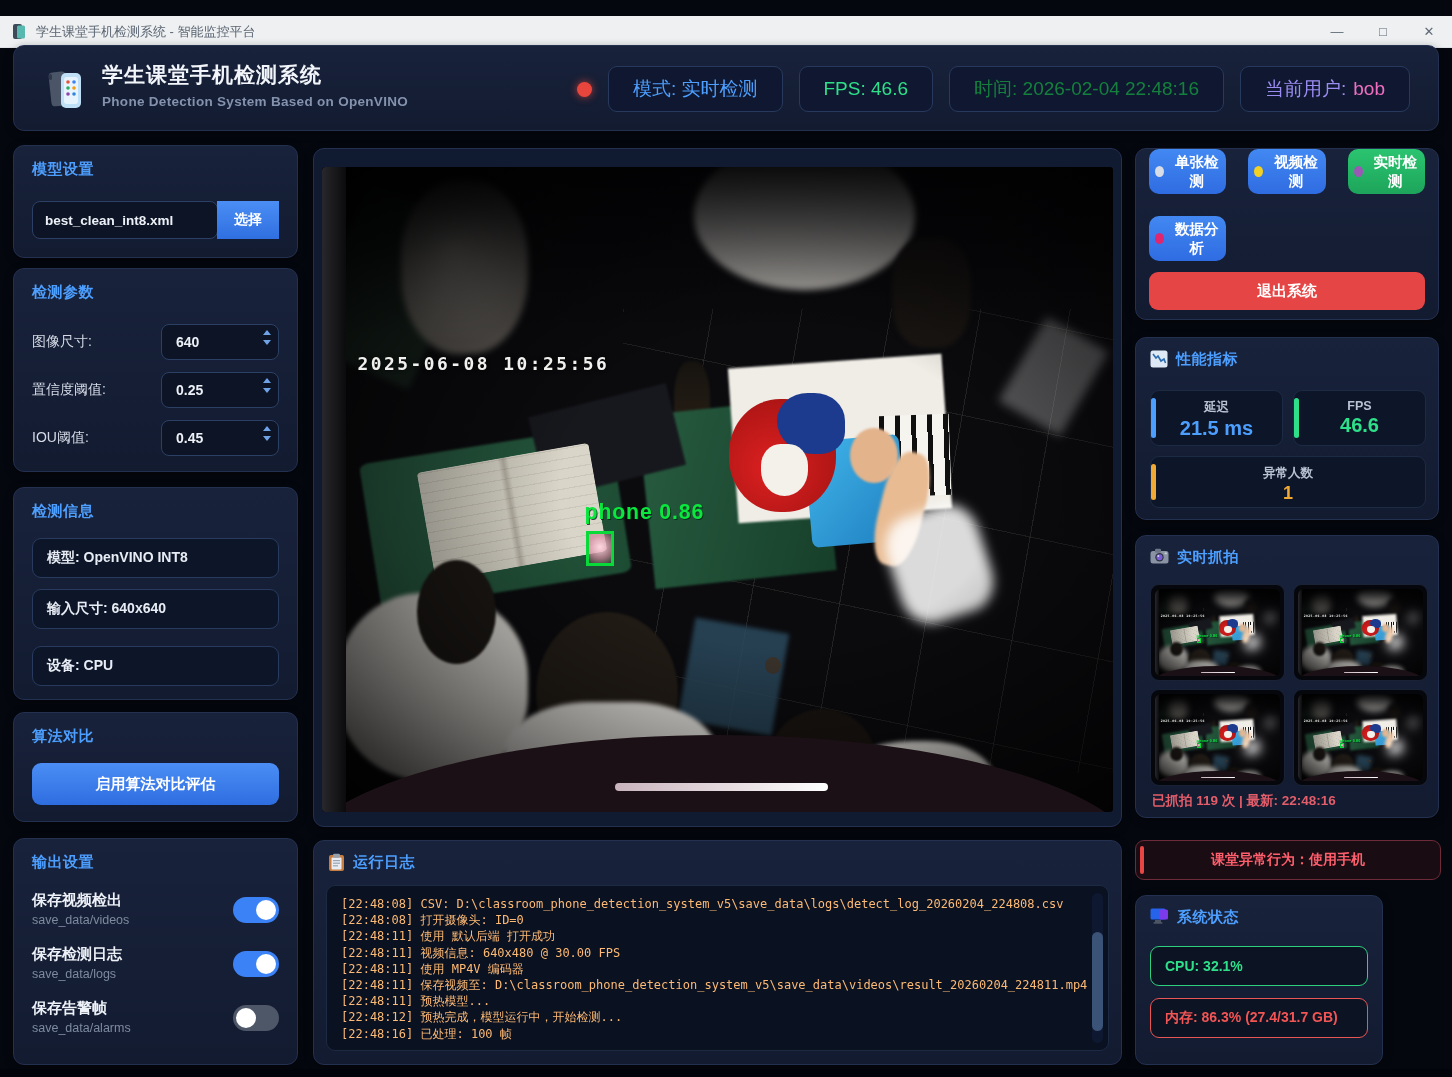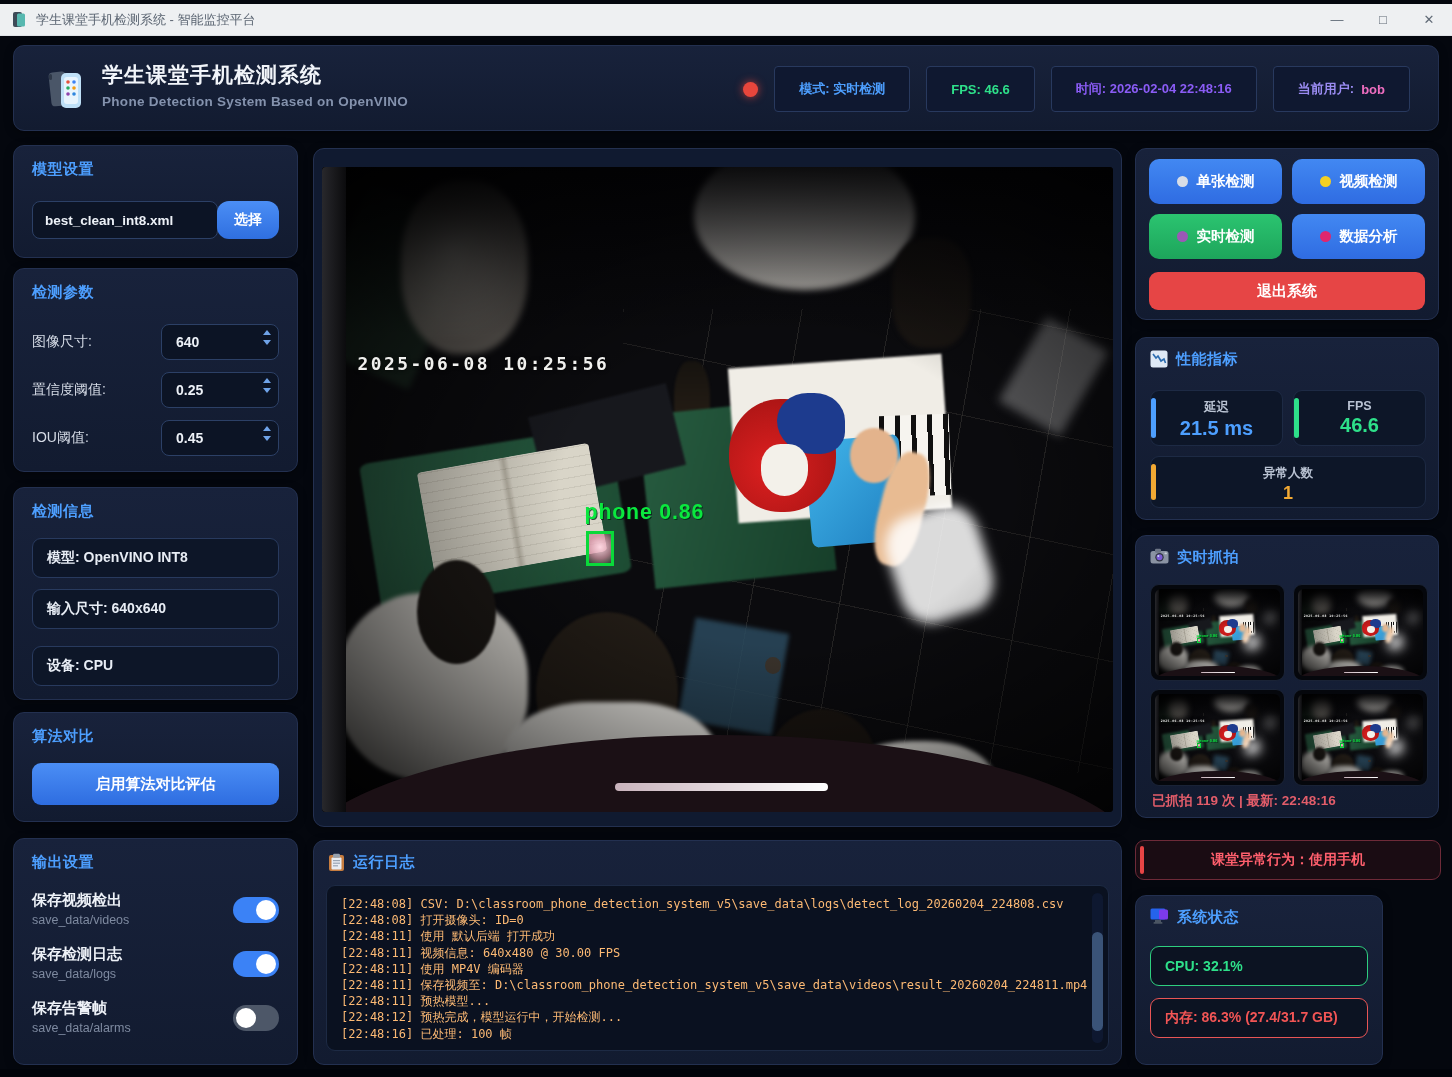--- a/index.html
+++ b/index.html
@@ -1,48 +1,48 @@
 <!DOCTYPE html>
 <html><head>
 <meta charset="utf-8">
 <style>
   html,body{margin:0;padding:0}
   body{width:1452px;height:1077px;background:#04070e;font-family:"Liberation Sans",sans-serif;position:relative;overflow:hidden}
   .abs{position:absolute}
   
-  #titlebar{position:absolute;left:0;top:4px;width:1452px;height:32px;background:#eef0f2;display:flex;align-items:center;box-sizing:border-box;padding-left:12px;border-bottom:1px solid #dfe2e6}
+  #titlebar{position:absolute;left:0;top:16px;width:1452px;height:32px;background:#eef0f2;display:flex;align-items:center;box-sizing:border-box;padding-left:12px;border-bottom:1px solid #dfe2e6}
   .tb-title{font-size:13px;color:#5b6572;margin-left:9px}
   .tb-controls{margin-left:auto;display:flex;height:32px}
   .tb-btn{width:46px;height:32px;display:flex;align-items:center;justify-content:center;color:#606a76;font-size:13px}
   
   .panel{position:absolute;background:linear-gradient(180deg,#18223b 0%,#121b30 100%);border:1px solid #233050;border-radius:11px;box-sizing:border-box;box-shadow:0 2px 8px rgba(0,0,0,.35)}
   .ptitle{position:absolute;left:18px;top:14px;font-size:15px;font-weight:bold;color:#4d9fff;letter-spacing:.5px}
   .ptitle-row{position:absolute;left:14px;top:12px;display:flex;align-items:flex-start;gap:8px;font-size:15px;font-weight:bold;color:#4d9fff;letter-spacing:.5px}
   
   #header{left:13px;top:45px;width:1426px;height:86px}
   #logo{position:absolute;left:30px;top:21px}
   #h-title{position:absolute;left:88px;top:15px;font-size:21px;font-weight:bold;color:#f2f5fa;letter-spacing:1px}
   #h-sub{position:absolute;left:88px;top:48px;font-size:13.5px;font-weight:bold;color:#8492ad;letter-spacing:.3px}
   #h-right{position:absolute;right:28px;top:0;height:86px;display:flex;align-items:center;gap:16px}
   #rec-dot{width:15px;height:15px;border-radius:50%;background:#e8463c;box-shadow:0 0 8px rgba(232,70,60,.8)}
-  .badge{height:44px;border-radius:4px;background:#0f1830;border:1px solid #28395e;display:flex;align-items:center;padding:0 24px;font-size:13px;font-weight:bold;white-space:nowrap}
+  .badge{height:44px;border-radius:9px;background:#0f1830;border:1px solid #28395e;display:flex;align-items:center;padding:0 24px;font-size:19px;font-weight:normal;white-space:nowrap}
   .badge.mode{color:#4d9fff}
   .badge.fps{color:#2ee08a}
-  .badge.time{color:#8b5cf6}
+  .badge.time{color:#15803d}
   .badge.user{color:#9b8cf2;gap:7px}
   .badge.user .uval{color:#ef6ec0}
   
   #p-model{left:13px;top:145px;width:285px;height:113px}
   #p-params{left:13px;top:268px;width:285px;height:204px}
   #p-info{left:13px;top:487px;width:285px;height:213px}
   #p-algo{left:13px;top:712px;width:285px;height:110px}
   #p-output{left:13px;top:838px;width:285px;height:227px}
   .tbox{background:#0c1425;border:1px solid #2c4066;border-radius:8px;color:#edf1f7;font-weight:bold;font-family:"Liberation Sans",sans-serif;box-sizing:border-box}
   #model-file{position:absolute;left:18px;top:55px;width:186px;height:38px;font-size:13.5px;padding:0 12px}
-  #model-select{position:absolute;right:18px;top:55px;width:62px;height:38px;border:none;border-radius:12px;background:linear-gradient(180deg,#4b8ef5,#2f6fe0);color:#fff;font-size:14px;font-weight:bold;font-family:inherit}
+  #model-select{position:absolute;right:18px;top:55px;width:62px;height:38px;border:none;border-radius:0;background:linear-gradient(180deg,#4b8ef5,#2f6fe0);color:#fff;font-size:14px;font-weight:bold;font-family:inherit}
   .prow{position:absolute;left:18px;right:18px;height:36px;display:flex;align-items:center;justify-content:space-between}
   .plabel{font-size:14px;color:#d5dbe6}
   .spin{position:relative;width:118px;height:36px}
   .spin input{width:100%;height:100%;background:#0c1425;border:1px solid #2c4066;border-radius:8px;color:#edf1f7;font-size:14px;font-weight:bold;padding:0 24px 0 14px;box-sizing:border-box;font-family:inherit}
   .spin-arrows{position:absolute;right:8px;top:6px;display:flex;flex-direction:column;gap:5px}
   .arr-up{width:0;height:0;border-left:4px solid transparent;border-right:4px solid transparent;border-bottom:5px solid #6fa3e8}
   .arr-dn{width:0;height:0;border-left:4px solid transparent;border-right:4px solid transparent;border-top:5px solid #6fa3e8}
   .infobox{position:absolute;left:18px;right:18px;height:38px;background:#0d1628;border:1px solid #283a5e;border-radius:9px;display:flex;align-items:center;padding:0 14px;font-size:14px;font-weight:bold;color:#e8edf5}
   #algo-btn{position:absolute;left:18px;right:18px;top:50px;height:42px;border:none;border-radius:9px;background:linear-gradient(180deg,#4b8ef5,#2e6de0);color:#fff;font-size:15px;font-weight:bold;font-family:inherit}
   .orow{position:absolute;left:18px;right:18px;height:46px}
@@ -57,21 +57,21 @@
   #photo{position:absolute;left:8px;top:18px;width:791px;height:645px;background:#000;border-radius:4px;overflow:hidden;font-size:17px}
   
   #p-log{left:313px;top:840px;width:809px;height:225px}
   #logbox{position:absolute;left:12px;top:44px;right:12px;bottom:13px;background:#0a1120;border:1px solid #1d2a44;border-radius:9px;overflow:hidden}
   .log-line{white-space:pre;font-family:"DejaVu Sans Mono",monospace;font-size:12px;line-height:16.2px;color:#fdba74}
   #log-text{position:absolute;left:14px;top:10px;right:30px}
   #log-scroll{position:absolute;right:5px;top:7px;bottom:7px;width:11px;border-radius:6px;background:#0e1830}
   #log-thumb{position:absolute;left:0;width:11px;top:26%;height:66%;border-radius:6px;background:#3a5377}
   
   #p-modes{left:1135px;top:148px;width:304px;height:172px}
-  .mode-grid{position:absolute;left:13px;top:10px;right:13px;display:grid;grid-template-columns:1fr 1fr;gap:10px}
+  .mode-grid{position:absolute;left:13px;top:0;right:13px;display:grid;grid-template-columns:1fr 1fr 1fr;gap:22px}
   .mode-btn{height:45px;border:none;border-radius:10px;background:linear-gradient(180deg,#4288f2,#2f6ce2);color:#fff;font-size:14.5px;font-weight:bold;display:flex;align-items:center;justify-content:center;gap:9px;font-family:inherit}
   .mode-btn.active{background:linear-gradient(180deg,#2bc470,#1da55b)}
   .dot{width:11px;height:11px;border-radius:50%}
   .dot-white{background:#d8dde6}.dot-yellow{background:#f3d024}.dot-purple{background:#9b59b6}.dot-pink{background:#e0266e}
   #exit-btn{position:absolute;left:13px;right:13px;top:123px;height:38px;border:none;border-radius:9px;background:#e64545;color:#fff;font-size:15px;font-weight:bold;font-family:inherit}
   #p-perf{left:1135px;top:337px;width:304px;height:183px}
   .mcard{position:absolute;background:#0d1628;border:1px solid #1d2a44;border-radius:9px;box-sizing:border-box;text-align:center}
   .mbar{position:absolute;left:0;top:7px;bottom:7px;width:5px;border-radius:4px}
   .mlabel{font-size:12.5px;color:#b9c2d2;margin-top:8px;font-weight:bold}
   .mvalue{font-size:20px;font-weight:bold;margin-top:1px}

